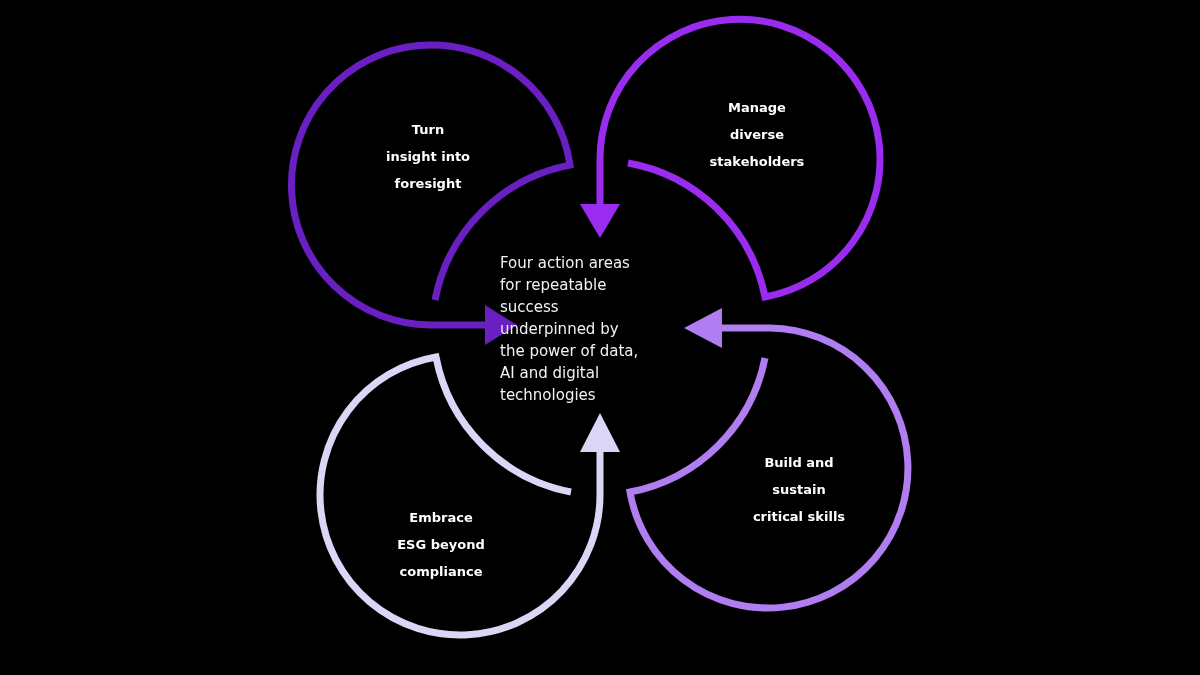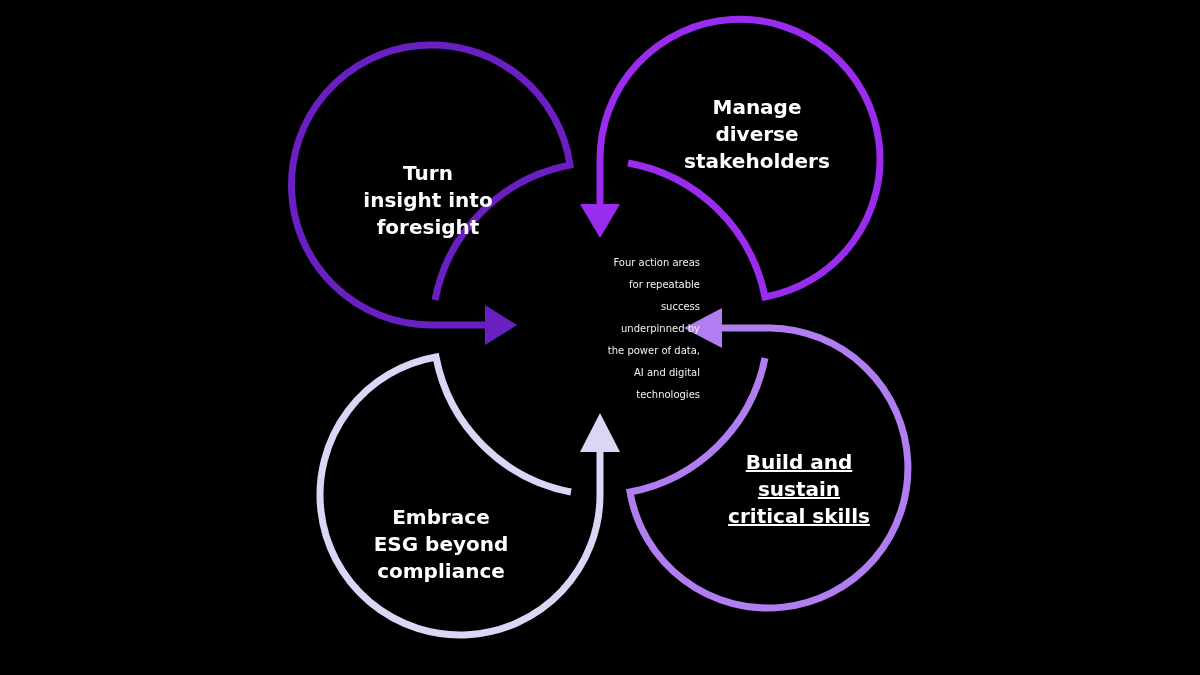--- a/index.html
+++ b/index.html
@@ -24,35 +24,35 @@
     .loop-path {
       fill: none;
       stroke-width: 7;
       stroke-linecap: butt;
       stroke-linejoin: miter;
     }
     .loop-label {
       position: absolute;
       color: #ffffff;
       font-weight: bold;
-      font-size: 20px;
+      font-size: 13px;
       line-height: 27px;
       text-align: center;
       width: 200px;
       white-space: pre-line;
     }
     .center-label {
       position: absolute;
       left: 500px;
       top: 252px;
       width: 200px;
       color: #f2f2f2;
-      font-size: 10px;
+      font-size: 15px;
       line-height: 22px;
-      text-align: right;
+      text-align: left;
       white-space: pre-line;
     }
   </style>
 </head>
 <body style="background: rgb(0, 0, 0);">
 
 <svg id="diagram" viewBox="0 0 1200 675" xmlns="http://www.w3.org/2000/svg">
 
   <g>
     <path class="loop-path" id="arc-tl" d="M 435 300 A 170 170 0 0 1 570 165 A 140 140 0 1 0 430 325 L 490 325" stroke="#6a1fc2"></path>
@@ -68,29 +68,29 @@
     <path class="loop-path" id="arc-br" d="M 765 358 A 170 170 0 0 1 630 492 A 140 140 0 1 0 770 328 L 720 328" stroke="#b07ef0"></path>
     <polygon id="arrowhead-br" points="722,308 684,328 722,348" fill="#b07ef0"></polygon>
   </g>
 
   <g>
     <path class="loop-path" id="arc-bl" d="M 571 492 A 170 170 0 0 1 436 357 A 140 140 0 1 0 600 495 L 600 448" stroke="#dcd6f6"></path>
     <polygon id="arrowhead-bl" points="580,452 600,413 620,452" fill="#dcd6f6"></polygon>
   </g>
 </svg>
 
-<div class="loop-label" style="left: 328px; top: 116px; margin-top: 44px;">Turn
+<div class="loop-label" style="left: 328px; top: 116px;">Turn
 insight into
 foresight</div>
 
 <div class="loop-label" style="left: 657px; top: 94px;">Manage
 diverse
 stakeholders</div>
 
-<div class="loop-label" style="left: 699px; top: 449px; text-decoration: underline;">Build and
+<div class="loop-label" style="left: 699px; top: 449px;">Build and
 sustain
 critical skills</div>
 
 <div class="loop-label" style="left: 341px; top: 504px;">Embrace
 ESG beyond
 compliance</div>
 
 <div class="center-label">Four action areas
 for repeatable
 success

